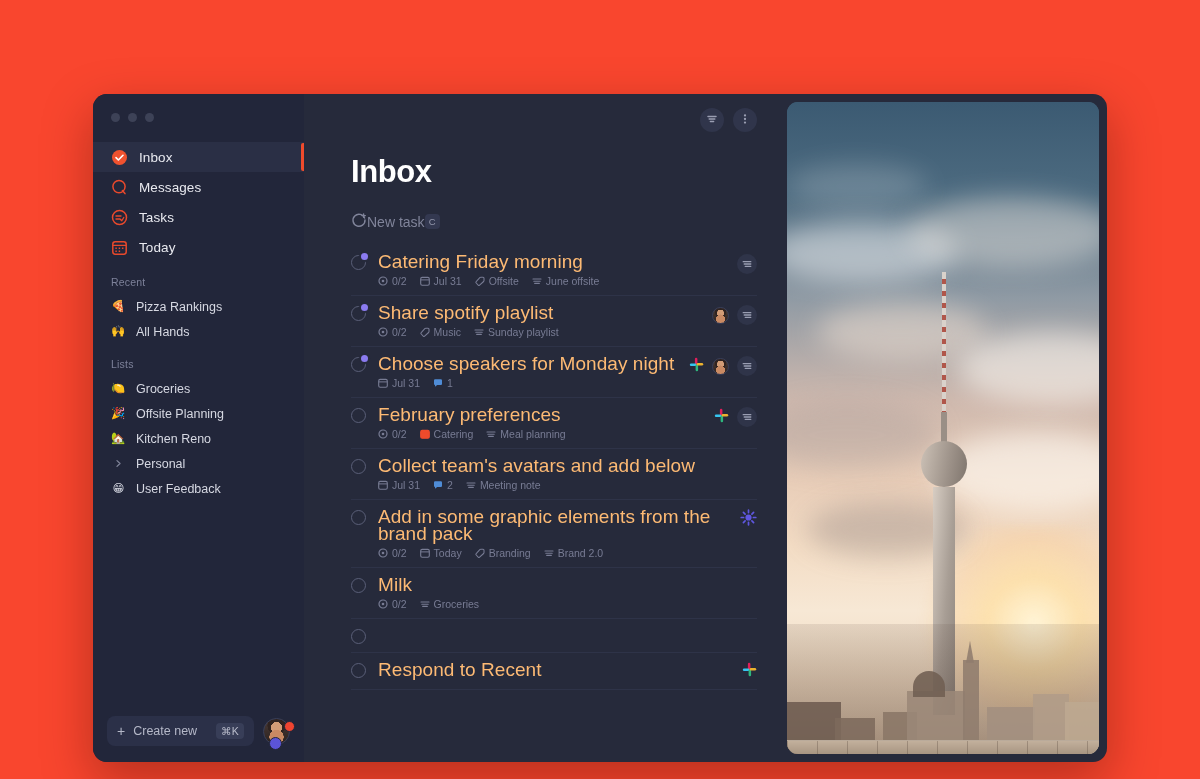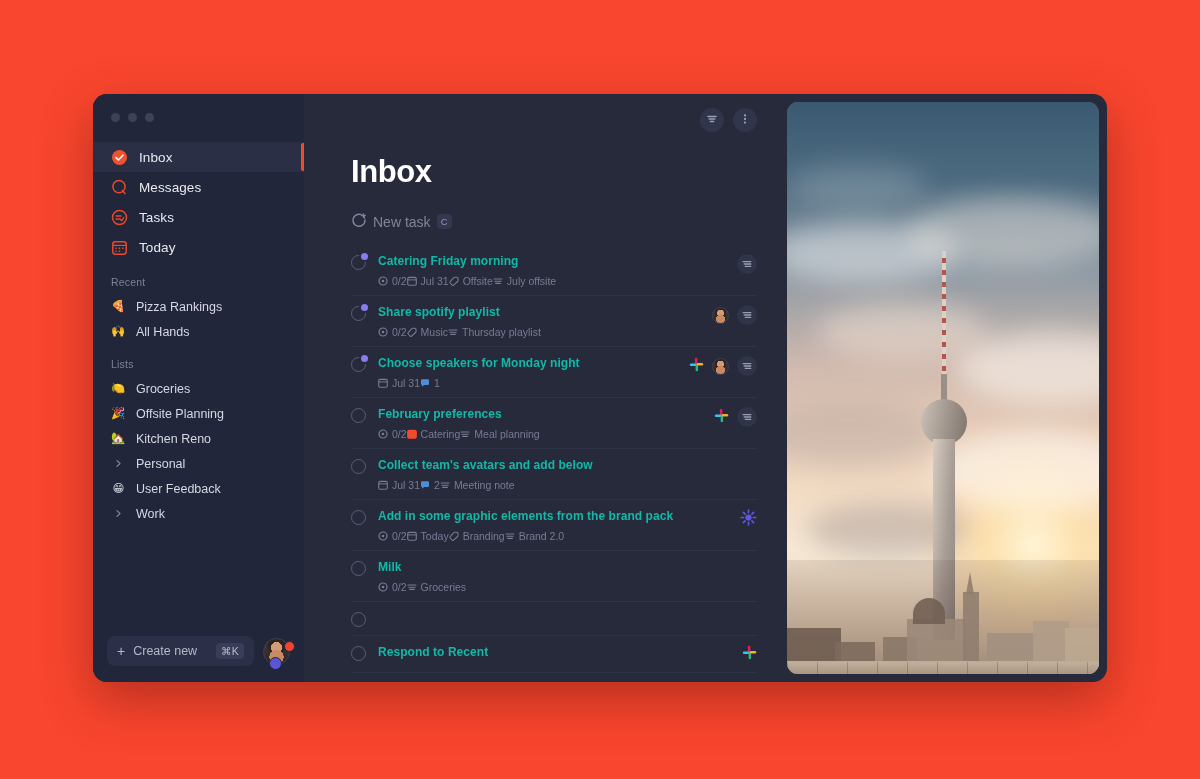--- a/index.html
+++ b/index.html
@@ -15,21 +15,21 @@
     font-family: "Liberation Sans", sans-serif;
     -webkit-font-smoothing: antialiased;
   }
 
   
   .window {
     position: absolute;
     left: 93px;
     top: 94px;
     width: 1014px;
-    height: 588px;
+    height: 668px;
     background: #262a3b;
     border-radius: 14px;
     display: flex;
     overflow: hidden;
     box-shadow: 0 18px 50px rgba(60, 10, 0, .35);
   }
 
   
   .sidebar {
     width: 211px;
@@ -202,21 +202,21 @@
     color: #ffffff;
     font-size: 31px;
     font-weight: 700;
     letter-spacing: -0.4px;
     padding: 8px 0 0 47px;
   }
 
   .new-task {
     display: flex;
     align-items: center;
-    gap: 6px;
+    gap: 0;
     padding: 22px 0 0 47px;
     color: #80849a;
     font-size: 14px;
   }
   .nt-key {
     width: 15px; height: 15px;
     border-radius: 4px;
     background: #333850;
     color: #9498ac;
     font-size: 9.5px;
@@ -249,29 +249,29 @@
     content: "";
     position: absolute;
     right: -3px; top: -3px;
     width: 7px; height: 7px;
     border-radius: 50%;
     background: #8b7bf0;
     box-shadow: 0 0 0 2px #262a3b;
   }
   .task-body { flex: 1; min-width: 0; }
   .task-title {
-    color: #14b8a6;
-    font-size: 12px;
+    color: #fdba74;
+    font-size: 19px;
     line-height: 17px;
     letter-spacing: .05px;
-    font-weight: bold;
   }
   .meta {
     display: flex;
     align-items: center;
+    gap: 13px;
     margin-top: 5px;
     flex-wrap: nowrap;
   }
   .meta-item {
     display: flex;
     align-items: center;
     gap: 4px;
     color: #787c94;
     font-size: 10.5px;
     white-space: nowrap;
@@ -488,28 +488,20 @@
       <span class="chev">
         <svg width="9" height="9" viewBox="0 0 9 9">
             <path d="M3 1.6l3 2.9-3 2.9" stroke="#7f8398" stroke-width="1.3" fill="none" stroke-linecap="round" stroke-linejoin="round"></path>
           </svg>
       </span>
       <span>Personal</span>
     </div>
     <div class="list-item">
       <span class="list-emoji">😁</span>
       <span>User Feedback</span>
-    </div>
-    <div class="list-item">
-      <span class="chev">
-        <svg width="9" height="9" viewBox="0 0 9 9">
-            <path d="M3 1.6l3 2.9-3 2.9" stroke="#7f8398" stroke-width="1.3" fill="none" stroke-linecap="round" stroke-linejoin="round"></path>
-          </svg>
-      </span>
-      <span>Work</span>
     </div>
 
     <div class="side-footer">
       <div class="create-new">
         <span class="plus">+</span>
         <span>Create new</span>
         <span class="kbd">⌘K</span>
       </div>
       <div class="avatar-wrap">
         <div class="avatar"></div>
@@ -585,21 +577,21 @@
                   </svg>
                 </span>
                 <span>Offsite</span>
               </span>
               <span class="meta-item">
                 <span class="mico">
                   <svg width="10" height="10" viewBox="0 0 10 10">
                     <path d="M1 3h8M1.8 5.2h6.4M2.7 7.4h4.6" stroke="#787c94" stroke-width="1.15" stroke-linecap="round"></path>
                   </svg>
                 </span>
-                <span>July offsite</span>
+                <span>June offsite</span>
               </span>
             </div>
           </div>
           <div class="task-right">
             <span class="row-btn">
       <span><svg width="10" height="10" viewBox="0 0 10 10">
         <path d="M1.2 2.7h7.6M2.2 5h6.6M3.2 7.3h5.6" stroke="#9a9eb2" stroke-width="1.3" stroke-linecap="round"></path>
       </svg></span>
             </span>
           </div>
@@ -625,21 +617,21 @@
                   </svg>
                 </span>
                 <span>Music</span>
               </span>
               <span class="meta-item">
                 <span class="mico">
                   <svg width="10" height="10" viewBox="0 0 10 10">
                     <path d="M1 3h8M1.8 5.2h6.4M2.7 7.4h4.6" stroke="#787c94" stroke-width="1.15" stroke-linecap="round"></path>
                   </svg>
                 </span>
-                <span>Thursday playlist</span>
+                <span>Sunday playlist</span>
               </span>
             </div>
           </div>
           <div class="task-right">
             <span class="mini-avatar"></span>
             <span class="row-btn">
       <span><svg width="10" height="10" viewBox="0 0 10 10">
         <path d="M1.2 2.7h7.6M2.2 5h6.6M3.2 7.3h5.6" stroke="#9a9eb2" stroke-width="1.3" stroke-linecap="round"></path>
       </svg></span>
             </span>

